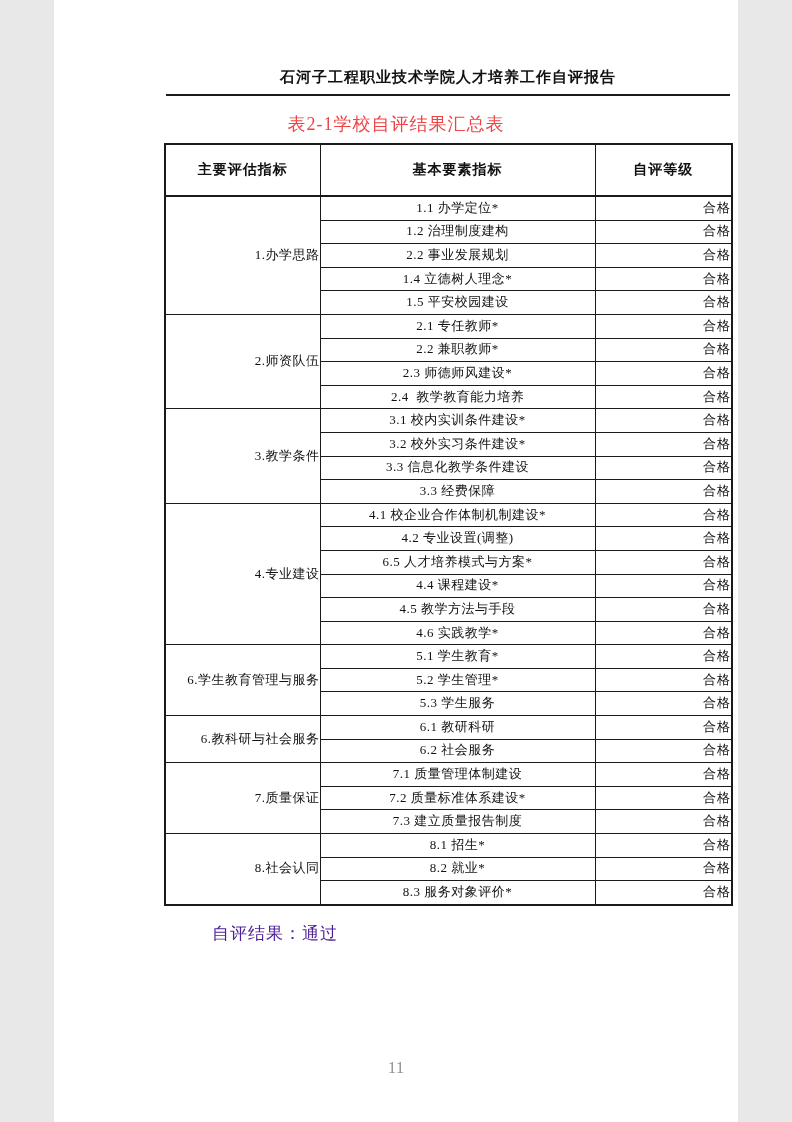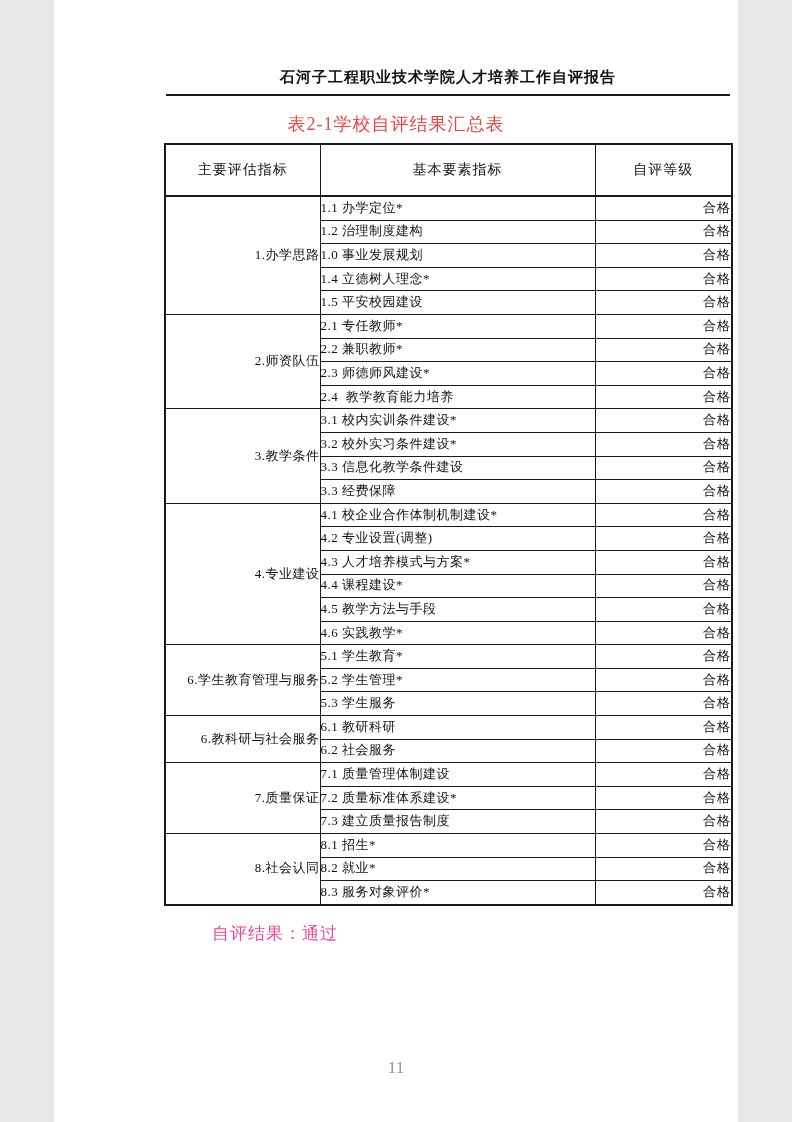--- a/index.html
+++ b/index.html
@@ -39,54 +39,54 @@
     border:2px solid #1a1a1a;
   }
   table.summary col.c1{width:155px;}
   table.summary col.c2{width:275px;}
   table.summary col.c3{width:137px;}
   table.summary th{
     border:1px solid #1a1a1a;
     border-bottom:2px solid #1a1a1a;
     height:48px;
     font-size:14px;
-    font-weight:normal;
+    font-weight:bold;
     text-align:center;
     vertical-align:middle;
     letter-spacing:1px;
   }
   table.summary td{
     border:1px solid #1a1a1a;
     height:22.6px;
     font-size:13px;
     vertical-align:middle;
     padding:0;
     line-height:1.15;
   }
   td.group-cell{
     text-align:right;
     padding:0 4px;
     letter-spacing:0.5px;
   }
   td.indicator-cell{
-    text-align:left;
+    text-align:center;
     padding-left:3px;
     white-space:pre-wrap;
     letter-spacing:0.5px;
   }
   td.rating-cell{
     text-align:right;
     letter-spacing:1px;
   }
   .result-line{
     position:absolute;
     top:922px;left:158px;
     font-size:17px;
     letter-spacing:1px;
-    color:#ec4899;
+    color:#4c1d95;
   }
   .page-number{
     position:absolute;
     top:1058px;left:0;right:0;
     text-align:center;
     font-size:17px;
     color:#949494;
   }
 </style>
 </head>
@@ -115,21 +115,21 @@
         <tr>
           <td class="group-cell" rowspan="5">1.办学思路</td>
           <td class="indicator-cell">1.1 办学定位*</td>
           <td class="rating-cell">合格</td>
         </tr>
         <tr>
           <td class="indicator-cell">1.2 治理制度建构</td>
           <td class="rating-cell">合格</td>
         </tr>
         <tr>
-          <td class="indicator-cell">1.0 事业发展规划</td>
+          <td class="indicator-cell">2.2 事业发展规划</td>
           <td class="rating-cell">合格</td>
         </tr>
         <tr>
           <td class="indicator-cell">1.4 立德树人理念*</td>
           <td class="rating-cell">合格</td>
         </tr>
         <tr>
           <td class="indicator-cell">1.5 平安校园建设</td>
           <td class="rating-cell">合格</td>
         </tr>
@@ -170,21 +170,21 @@
         <tr>
           <td class="group-cell" rowspan="6">4.专业建设</td>
           <td class="indicator-cell">4.1 校企业合作体制机制建设*</td>
           <td class="rating-cell">合格</td>
         </tr>
         <tr>
           <td class="indicator-cell">4.2 专业设置(调整)</td>
           <td class="rating-cell">合格</td>
         </tr>
         <tr>
-          <td class="indicator-cell">4.3 人才培养模式与方案*</td>
+          <td class="indicator-cell">6.5 人才培养模式与方案*</td>
           <td class="rating-cell">合格</td>
         </tr>
         <tr>
           <td class="indicator-cell">4.4 课程建设*</td>
           <td class="rating-cell">合格</td>
         </tr>
         <tr>
           <td class="indicator-cell">4.5 教学方法与手段</td>
           <td class="rating-cell">合格</td>
         </tr>

